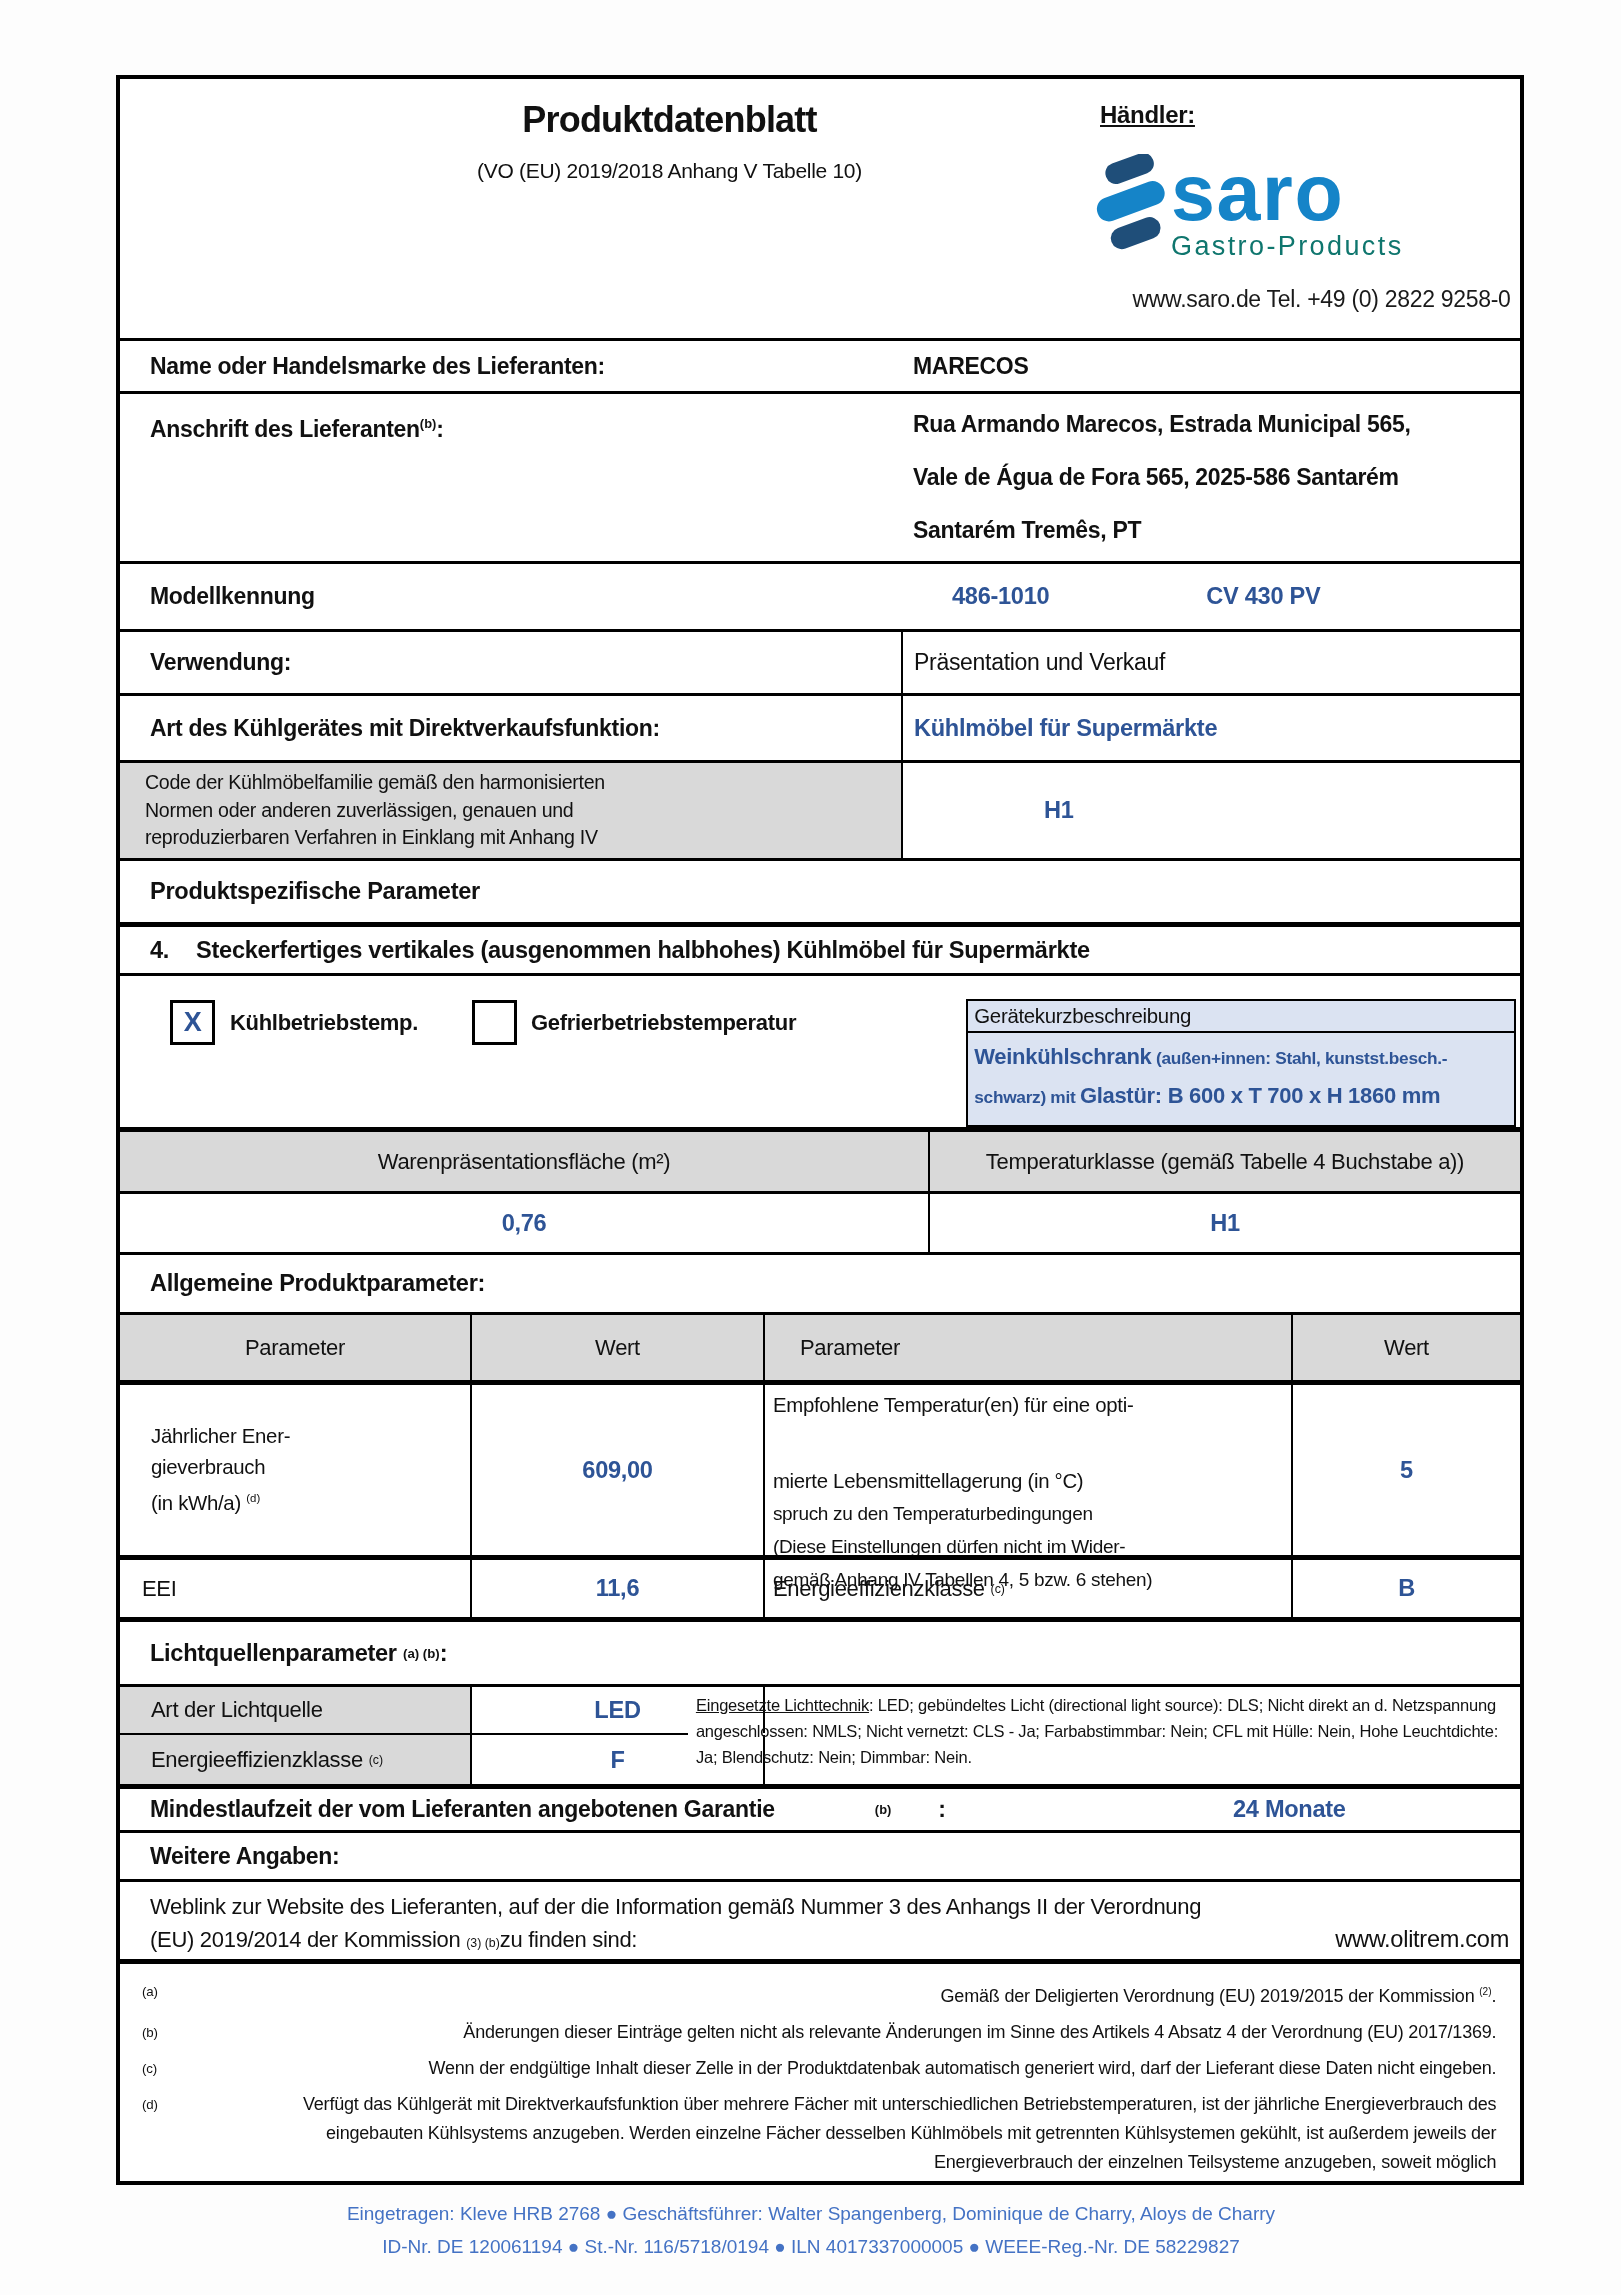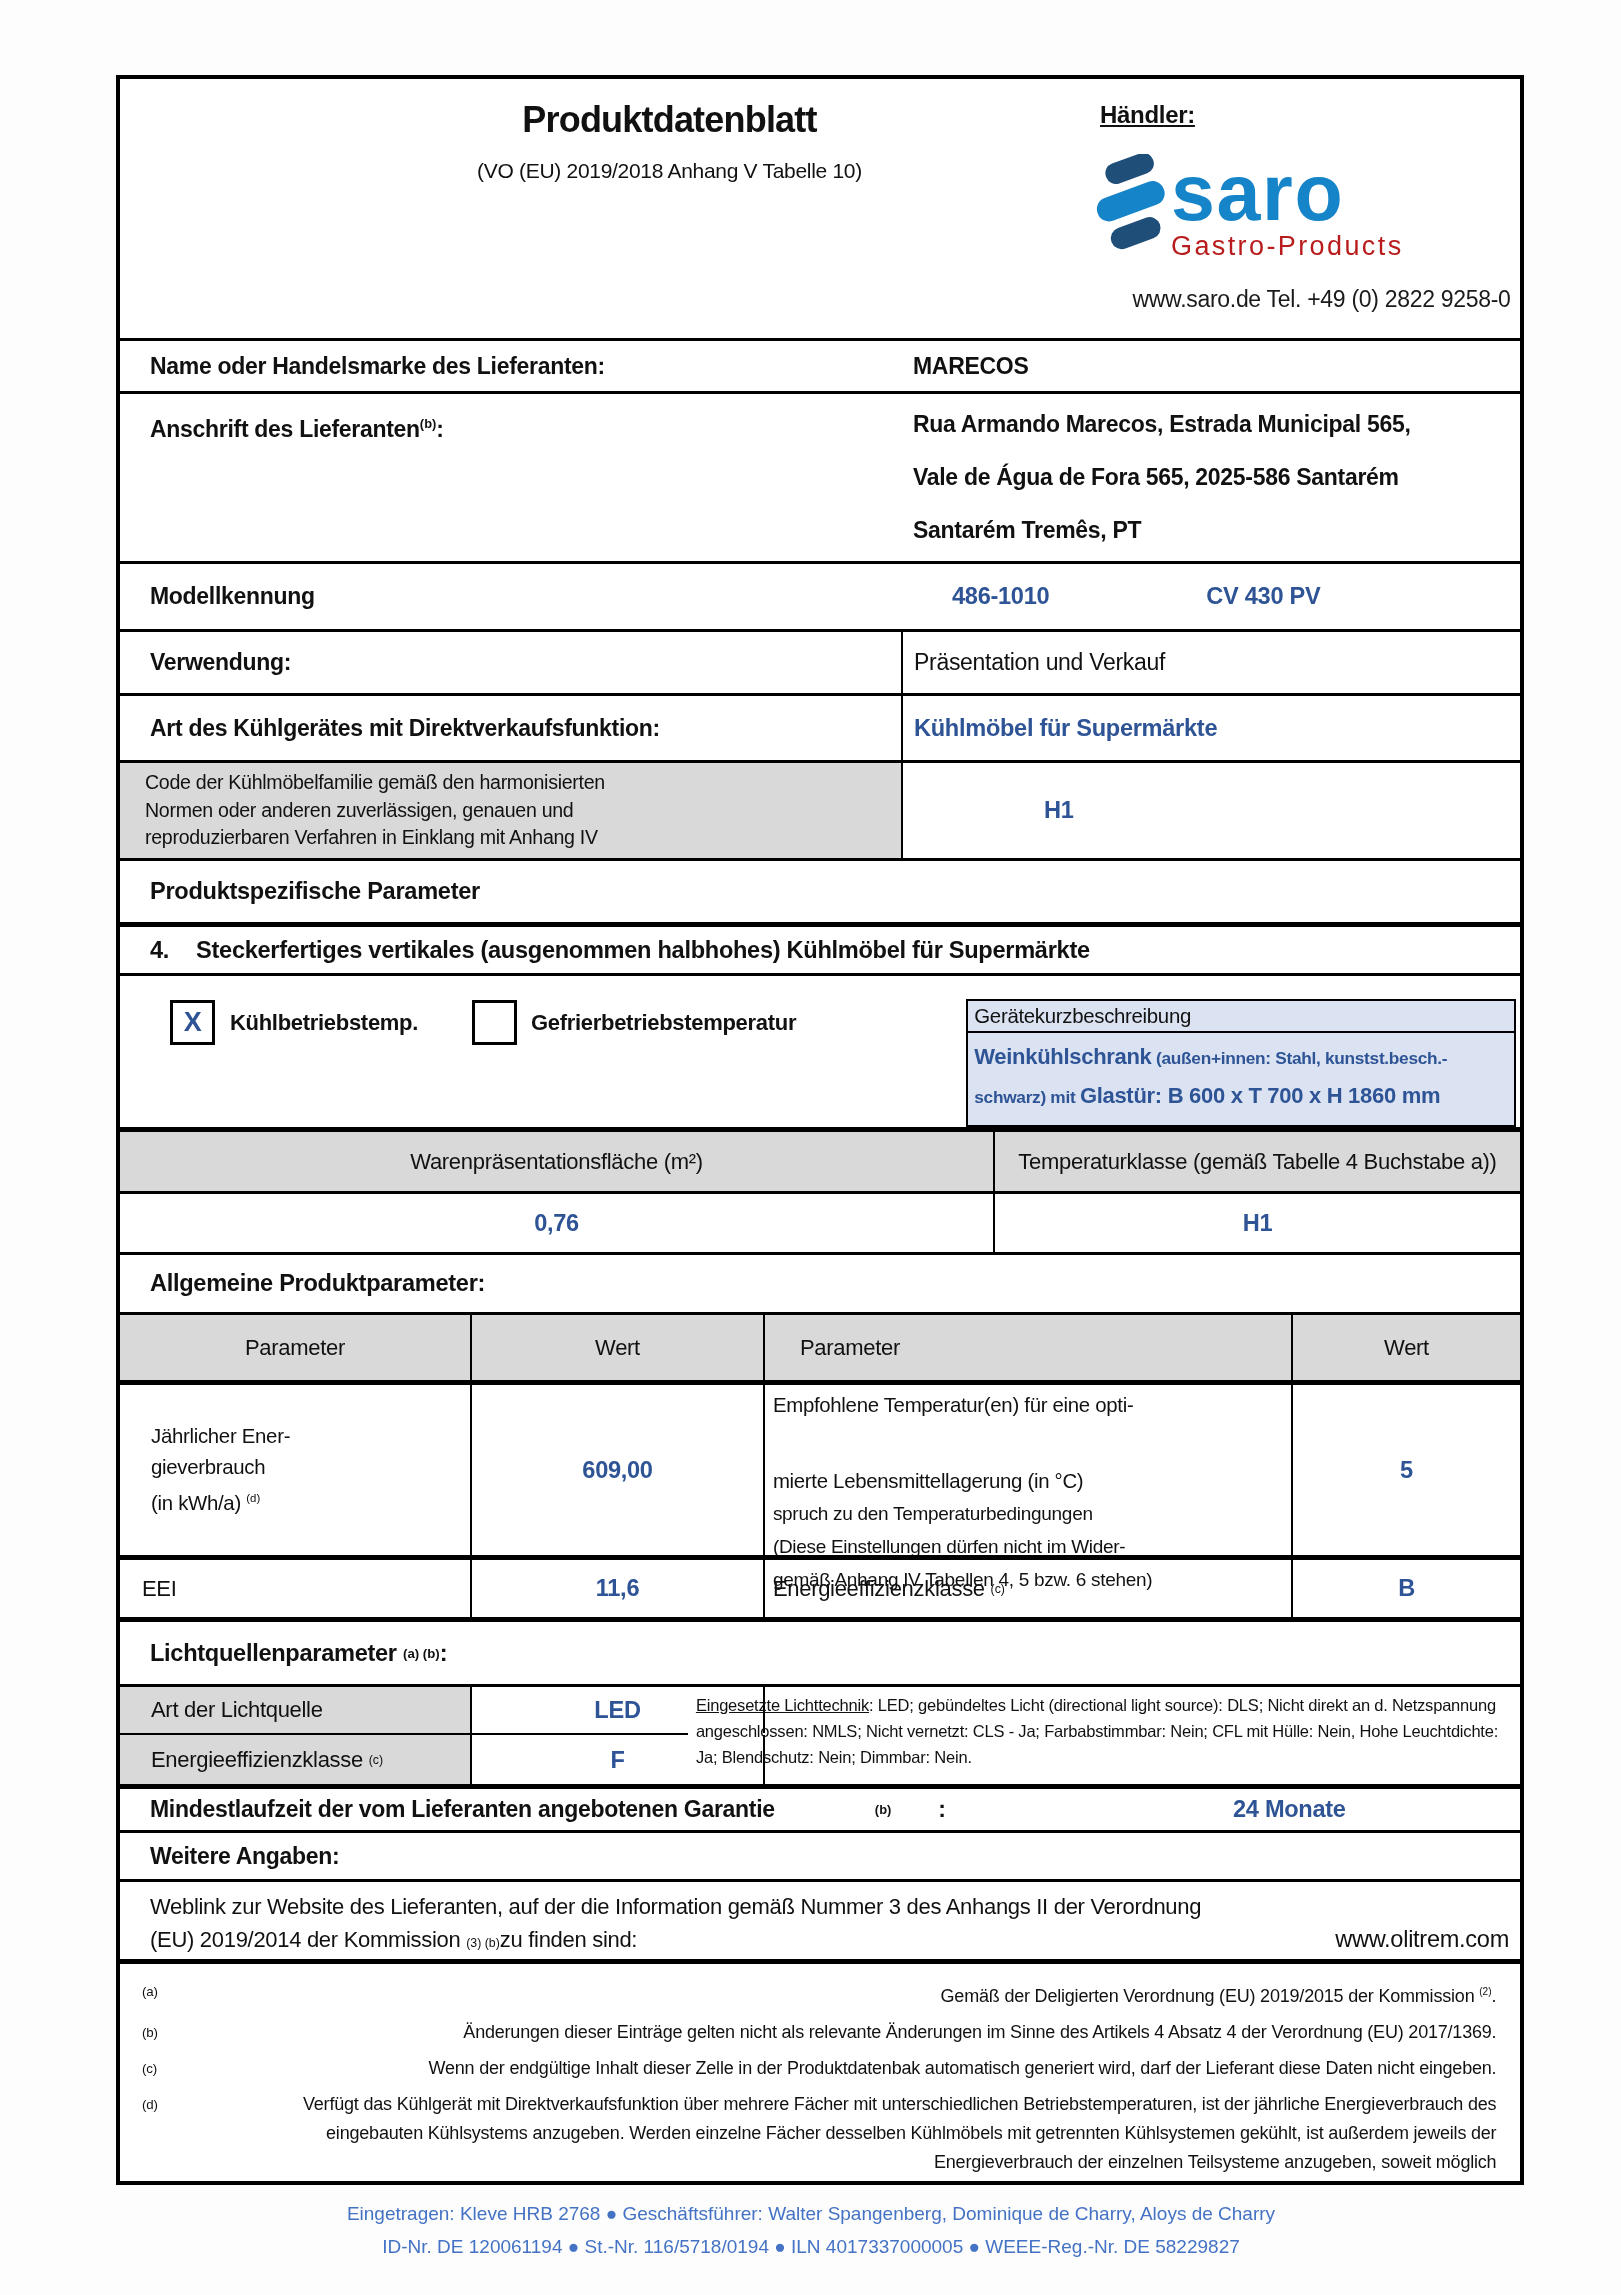--- a/index.html
+++ b/index.html
@@ -17,21 +17,21 @@
   
   .rA{height:259px;}
   .hdr-left{position:relative;flex:1;}
   .doc-title{position:absolute;left:251px;top:20.4px;width:597px;text-align:center;
              font-size:36px;font-weight:bold;letter-spacing:-0.8px;}
   .doc-subtitle{position:absolute;left:251px;top:80px;width:597px;text-align:center;font-size:21px;}
   .hdr-right{position:relative;width:518px;}
   .dealer-label{position:absolute;left:98px;top:22px;font-size:24px;font-weight:bold;text-decoration:underline;}
   .logo{position:absolute;left:94px;top:75px;display:flex;align-items:flex-start;}
   .logo-word{font-size:79px;line-height:72px;font-weight:bold;color:#1584c8;letter-spacing:1.6px;margin-top:3.1px;}
-  .logo-tag{font-size:27px;color:#b91c1c;letter-spacing:2.4px;margin-top:1.6px;}
+  .logo-tag{font-size:27px;color:#0f766e;letter-spacing:2.4px;margin-top:1.6px;}
   .contact{position:absolute;right:9.4px;top:207px;font-size:23px;color:#1a1a1a;white-space:nowrap;}
   
   .rB{height:53px;} .rC{height:170px;} .rD{height:68px;}
   .lbl{padding-left:30px;display:flex;align-items:center;font-size:23px;font-weight:bold;}
   .valabs{position:absolute;left:793px;top:0;bottom:0;display:flex;align-items:center;font-size:23px;font-weight:bold;}
   .addr{flex-direction:column;justify-content:center;align-items:flex-start;line-height:53px;}
   .model-vals{position:absolute;left:832px;top:0;bottom:0;display:flex;align-items:center;}
   .model-vals .v2{margin-left:157px;}
   .rE{height:64px;} .rF{height:67px;} .rG{height:98px;}
   .cell-l{width:783px;flex:none;display:flex;align-items:center;padding-left:30px;box-sizing:border-box;}
@@ -48,21 +48,21 @@
       display:flex;align-items:center;justify-content:center;font-size:27px;font-weight:bold;color:#2e5496;}
   .cb1{left:50px;} .cb2{left:352px;}
   .cblab{position:absolute;top:23.6px;height:46px;display:flex;align-items:center;font-size:22px;font-weight:bold;}
   .cblab1{left:110px;} .cblab2{left:411px;}
   .descbox{position:absolute;left:846px;top:23px;width:550px;border:2.4px solid #000;background:#dbe3f2;box-sizing:border-box;}
   .deschead{border-bottom:2.4px solid #000;font-size:20.4px;padding:3.9px 6.3px 3.1px 6.3px;}
   .descbody{padding:6.3px 6.3px 7.9px 6.3px;color:#2e5496;font-weight:bold;line-height:36px;}
   .dbig{font-size:22px;} .dsmall{font-size:17.3px;}
   
   .rK{height:64px;} .rL{height:61px;}
-  .half-l{width:875px;flex:none;display:flex;align-items:center;justify-content:center;box-sizing:border-box;}
+  .half-l{width:810px;flex:none;display:flex;align-items:center;justify-content:center;box-sizing:border-box;}
   .half-r{flex:1;display:flex;align-items:center;justify-content:center;box-sizing:border-box;}
   .th28{font-size:22px;} .v30{font-size:23.6px;}
   
   .rN{height:68px;} .rO{height:175px;} .rP{height:62px;}
   .c1{width:352px;flex:none;box-sizing:border-box;}
   .c2{width:293px;flex:none;box-sizing:border-box;}
   .c3{width:528px;flex:none;box-sizing:border-box;}
   .c4{flex:1;box-sizing:border-box;}
   .cc{display:flex;align-items:center;justify-content:center;}
   .cl{display:flex;align-items:center;padding-left:31px;}

